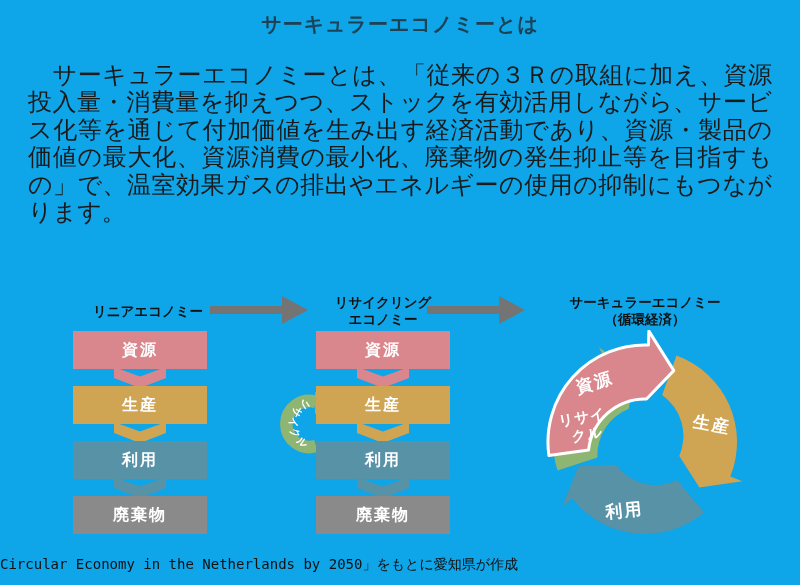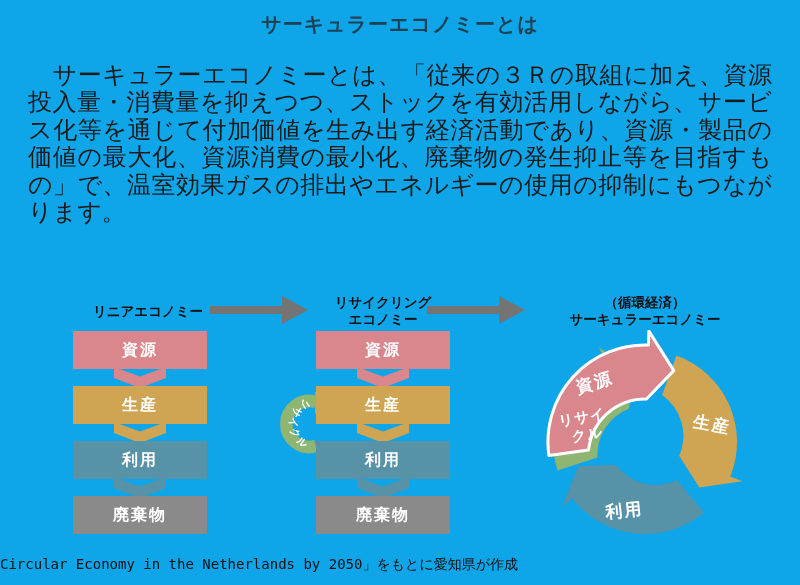--- a/index.html
+++ b/index.html
@@ -64,22 +64,22 @@
   </div>
   <div class="colhead" id="head-recycling">
     <div>リサイクリング</div>
     <div>エコノミー</div>
   </div>
   <div class="harrow" id="arrow2">
     <div class="shaft"></div>
       <div class="head"></div>
   </div>
   <div class="colhead" id="head-circular">
+    <div>サーキュラーエコノミー</div>
     <div>（循環経済）</div>
-    <div>サーキュラーエコノミー</div>
   </div>
 
   <div class="col" id="col-linear">
     <div class="stage c-resource">資源</div>
     <div class="chev c-resource"></div>
     <div class="stage c-production">生産</div>
     <div class="chev c-production"></div>
     <div class="stage c-use">利用</div>
     <div class="chev c-use"></div>
     <div class="stage c-waste">廃棄物</div>

